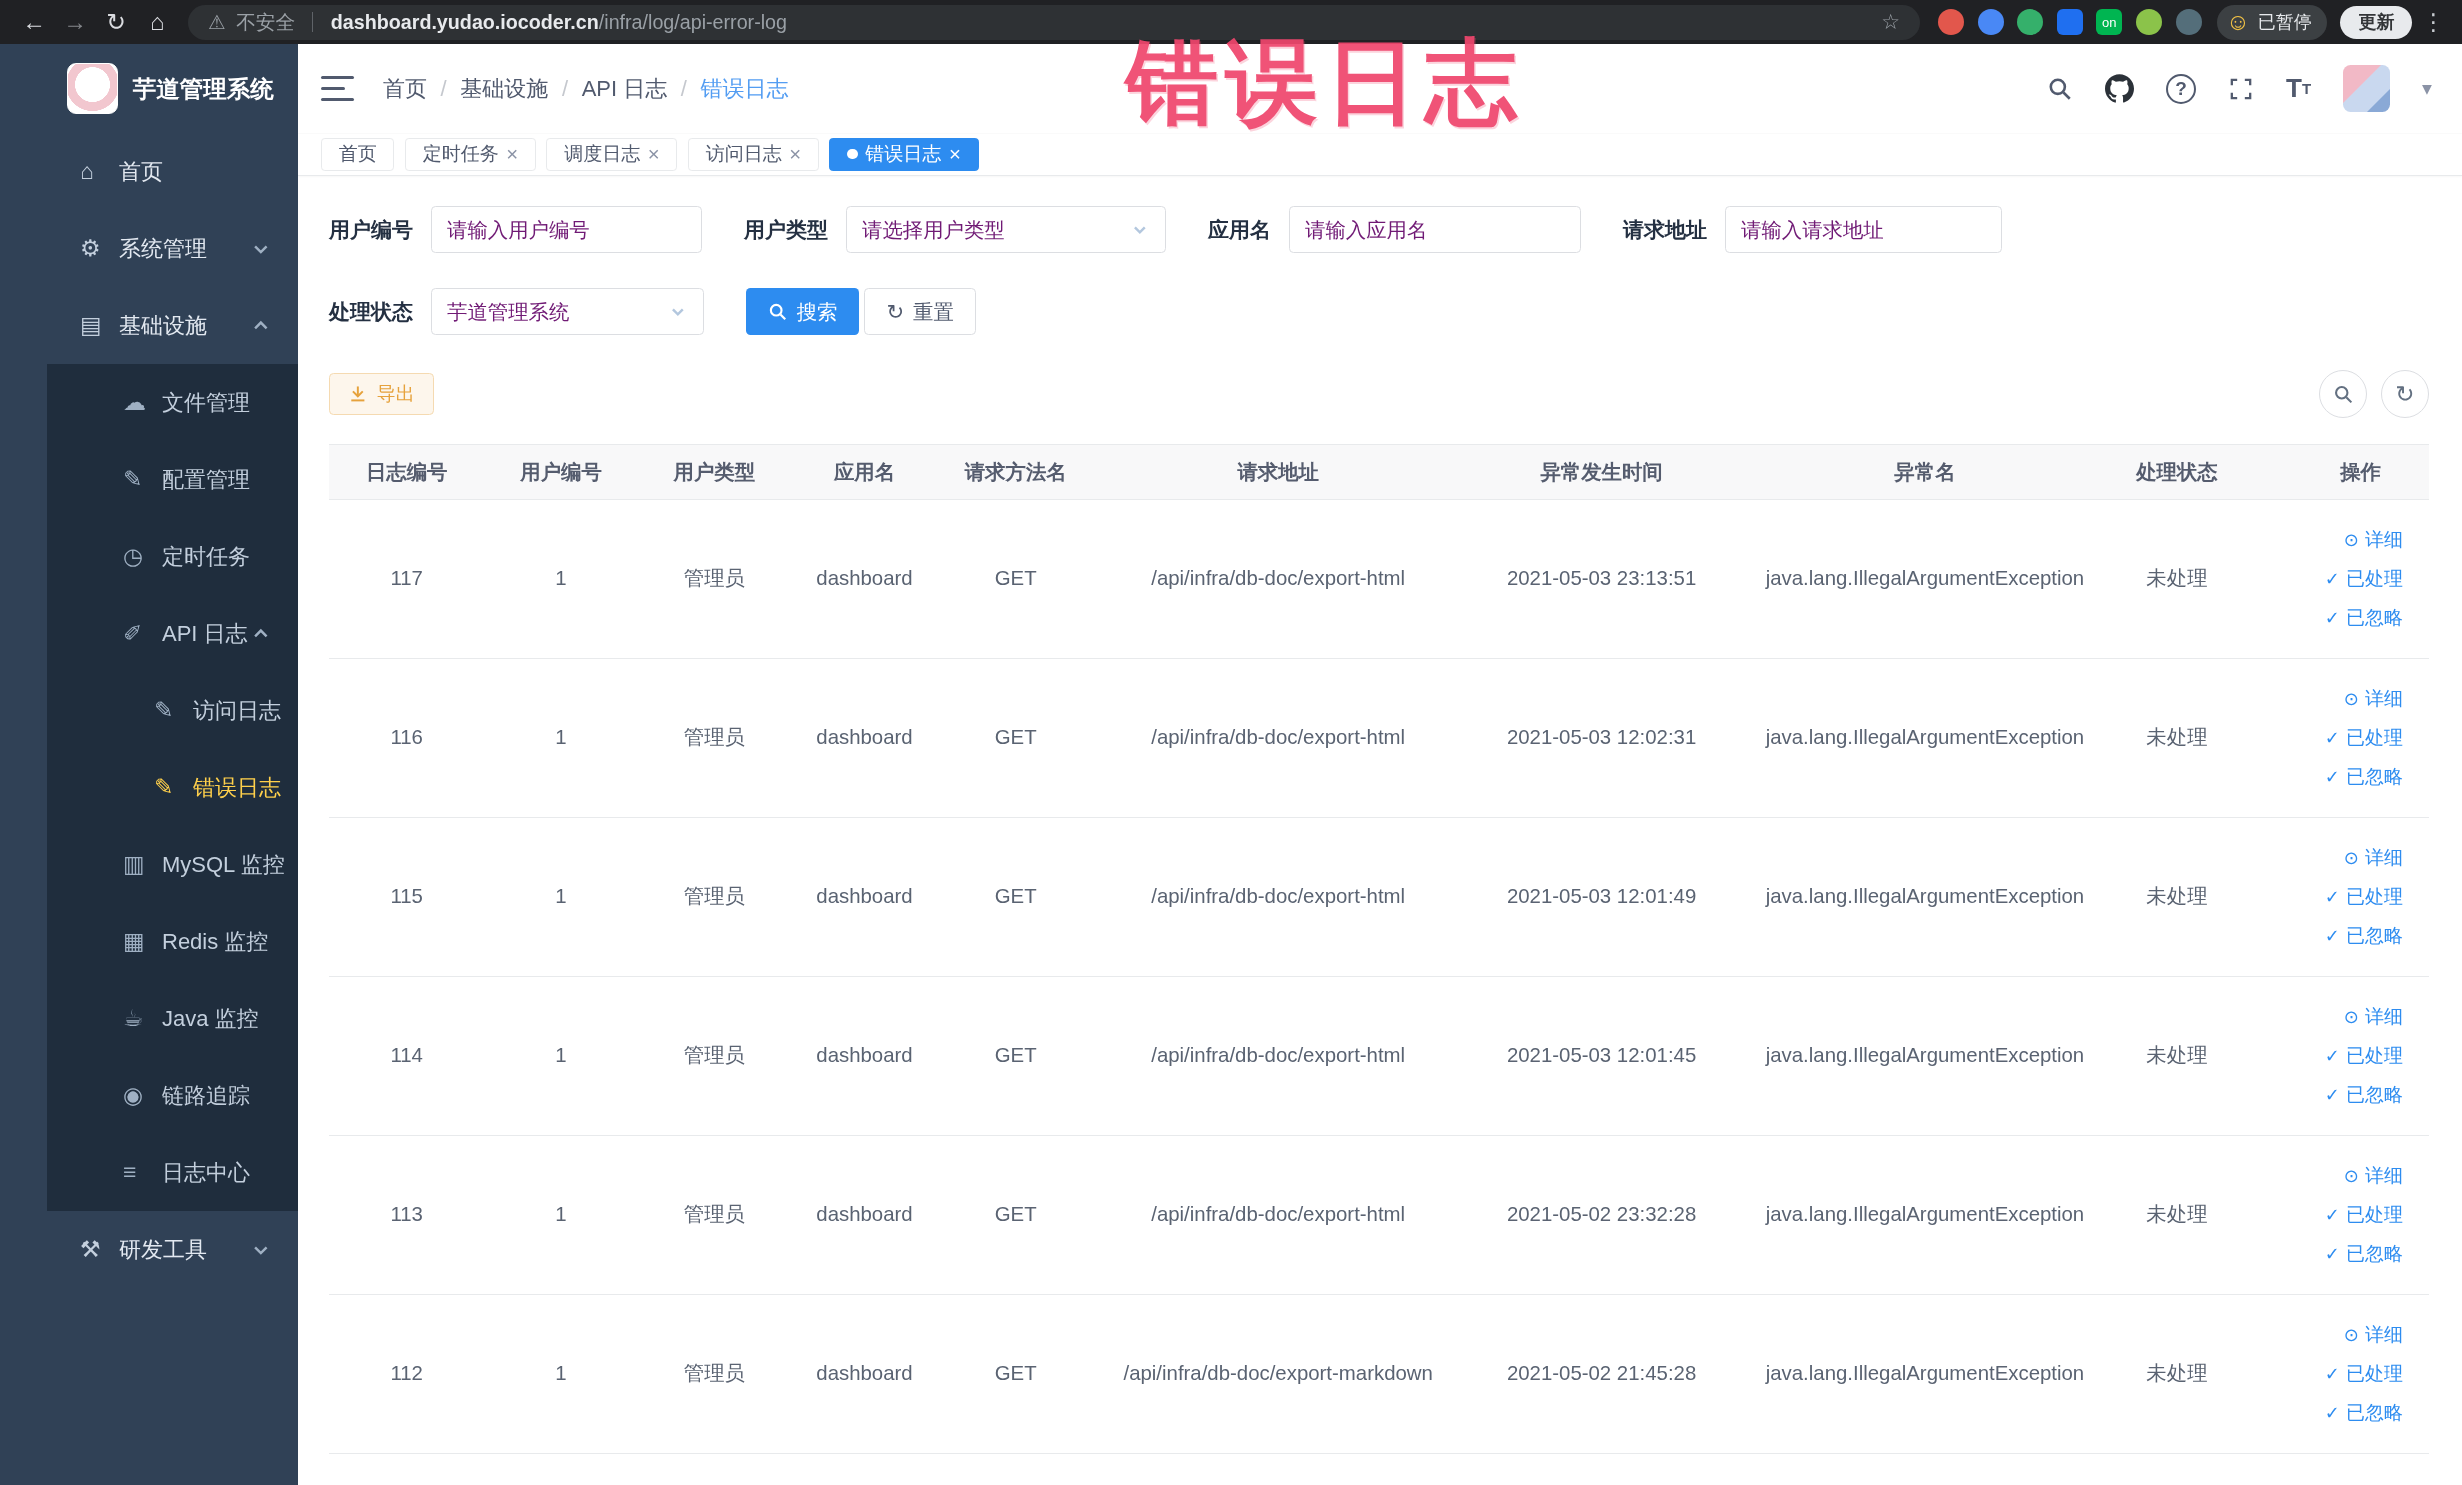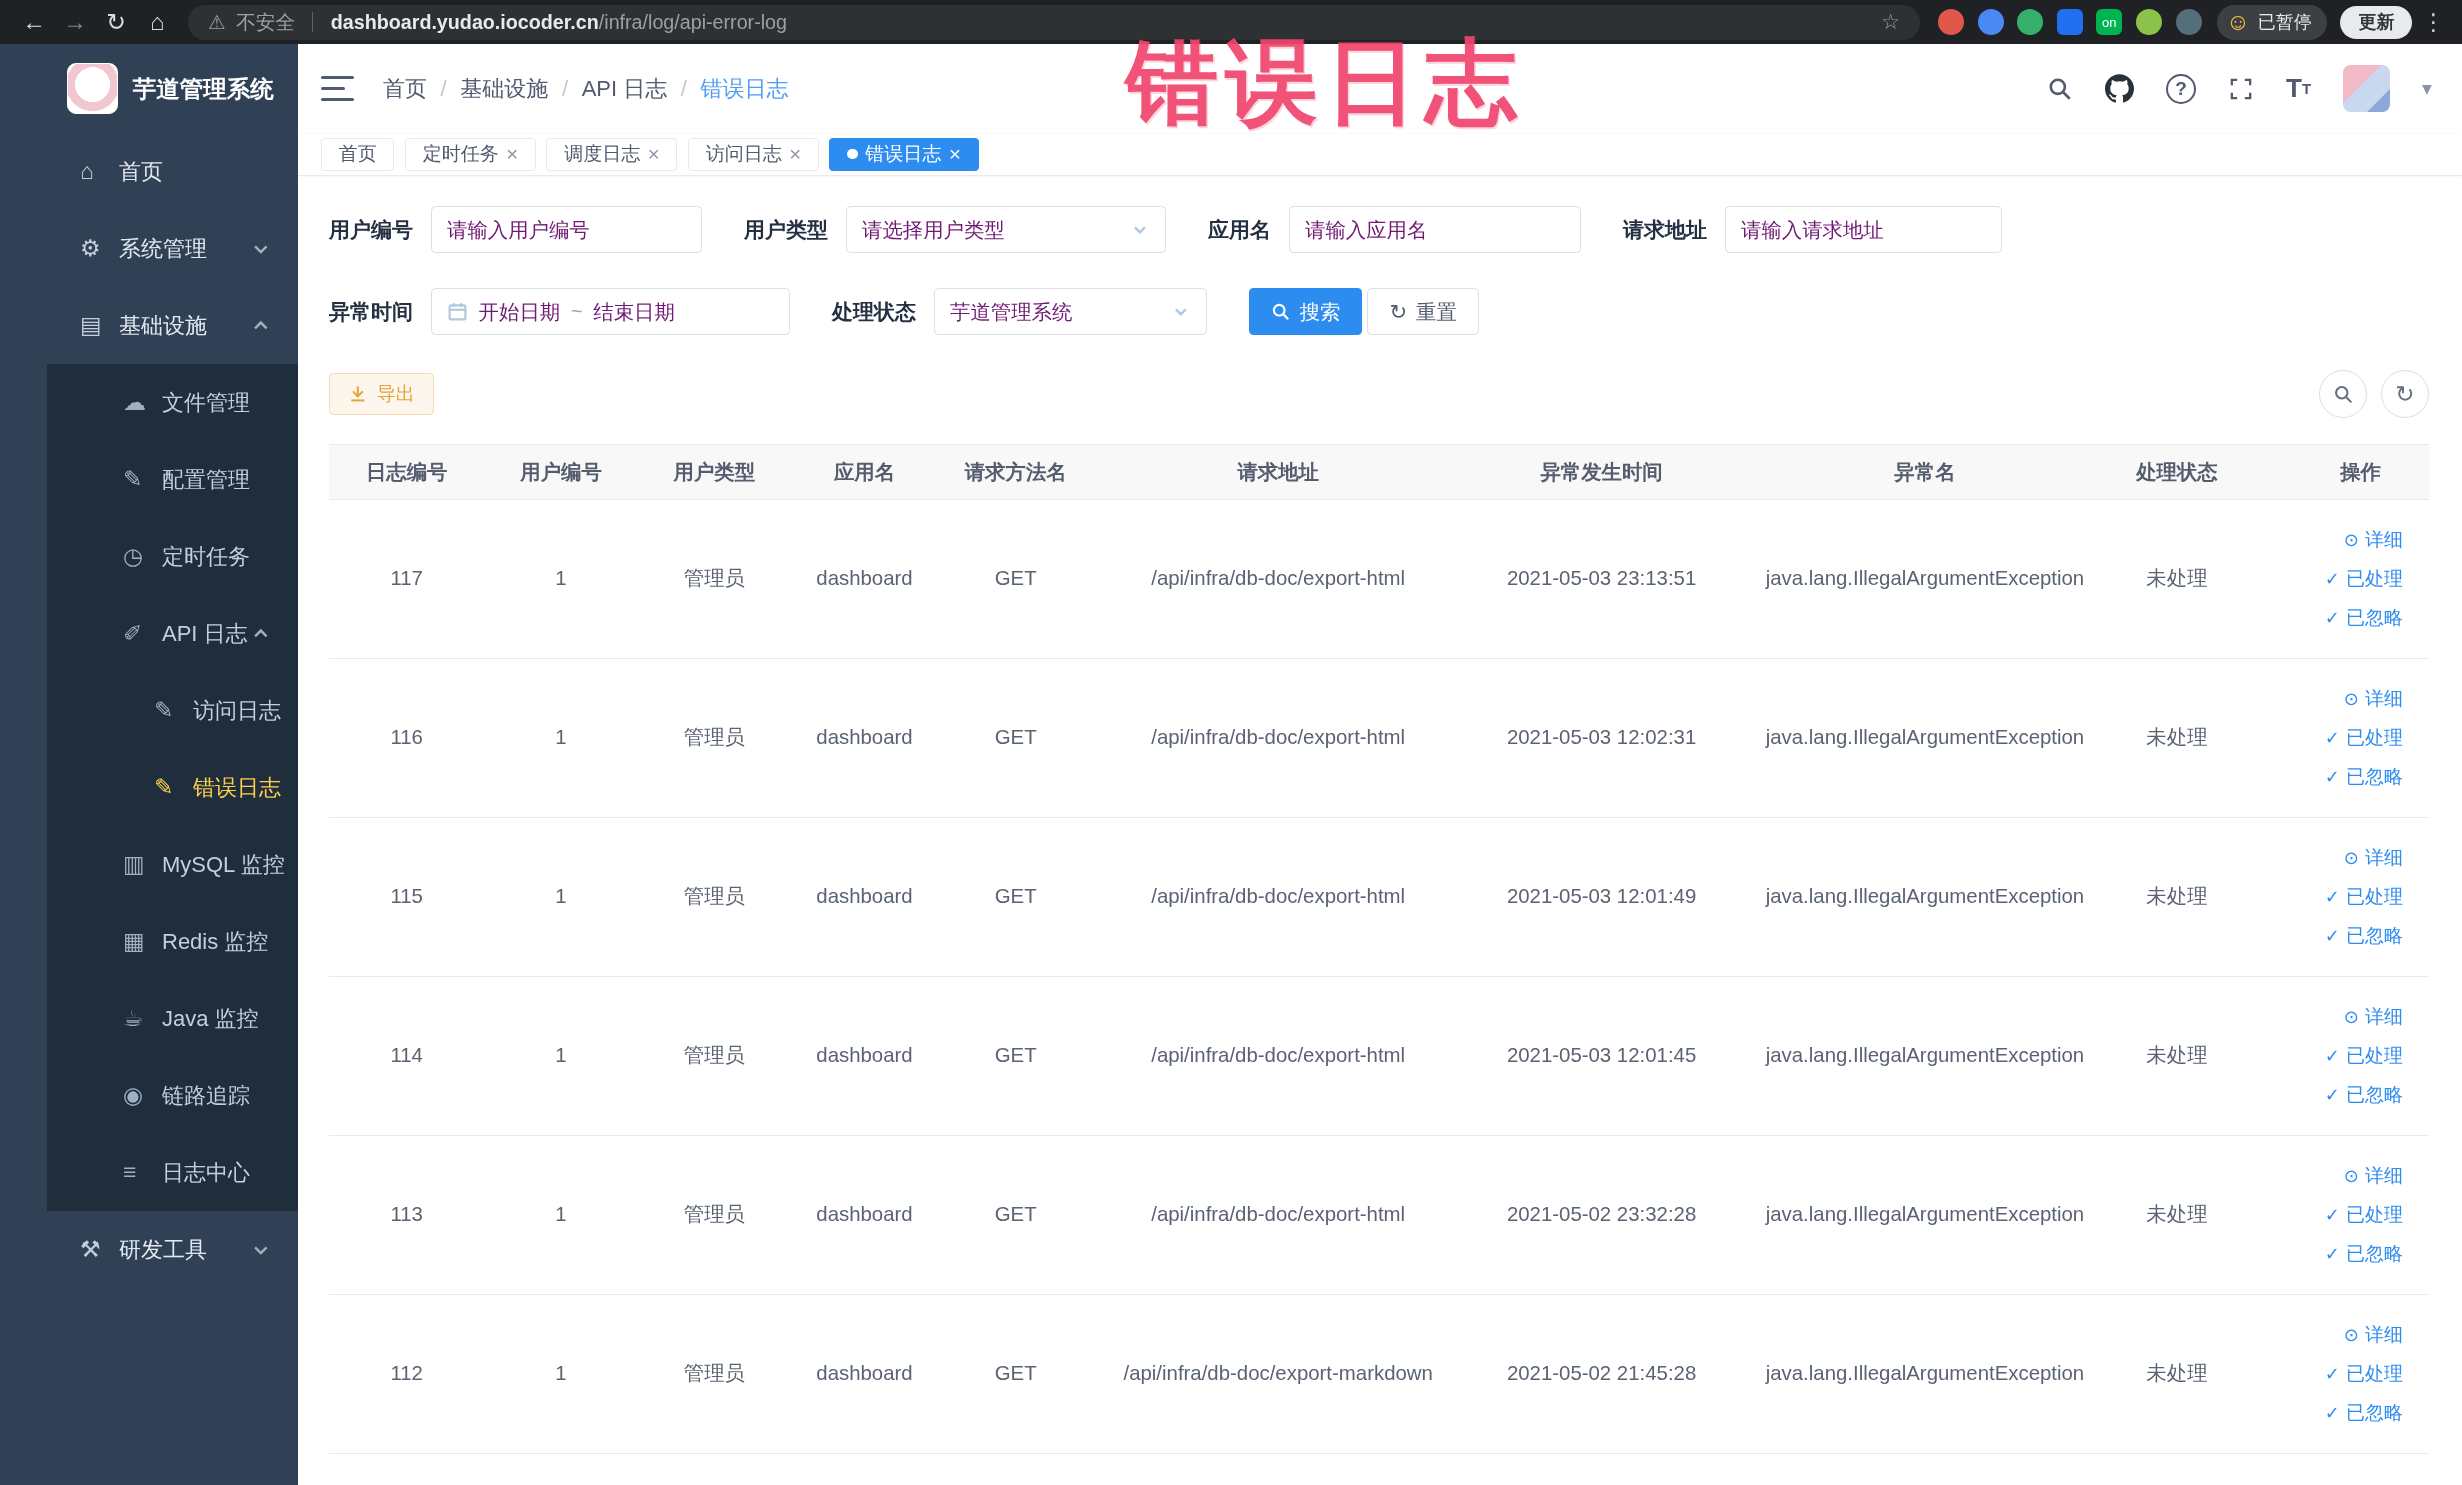--- a/index.html
+++ b/index.html
@@ -382,34 +382,20 @@
         <div class="fitem">
           <span class="flabel">请求地址</span>
           <div class="input w366">
             <span class="ph">请输入请求地址</span>
           </div>
         </div>
       </div>
 
       <div class="frow">
         <div class="fitem">
-          <span class="flabel">异常时间</span>
-          <div class="input w474">
-            <svg class="calic" width="21" height="21" viewBox="0 0 24 24">
-                <rect x="3" y="5" width="18" height="16" rx="2"></rect>
-                <line x1="3" y1="10" x2="21" y2="10"></line>
-                <line x1="8" y1="2.5" x2="8" y2="6.5"></line>
-                <line x1="16" y1="2.5" x2="16" y2="6.5"></line>
-              </svg>
-            <span class="ph">开始日期</span>
-            <span class="dsep">~</span>
-            <span class="ph">结束日期</span>
-          </div>
-        </div>
-        <div class="fitem">
           <span class="flabel">处理状态</span>
           <div class="input w360">
             <span class="ph">芋道管理系统</span>
             <svg class="selchev" width="19.7" height="19.7" viewBox="0 0 24 24">
                 <polyline points="6,9 12,15 18,9"></polyline>
               </svg>
           </div>
         </div>
         <div class="fitem" style="margin-right:5px;">
           <button class="btn primary">

